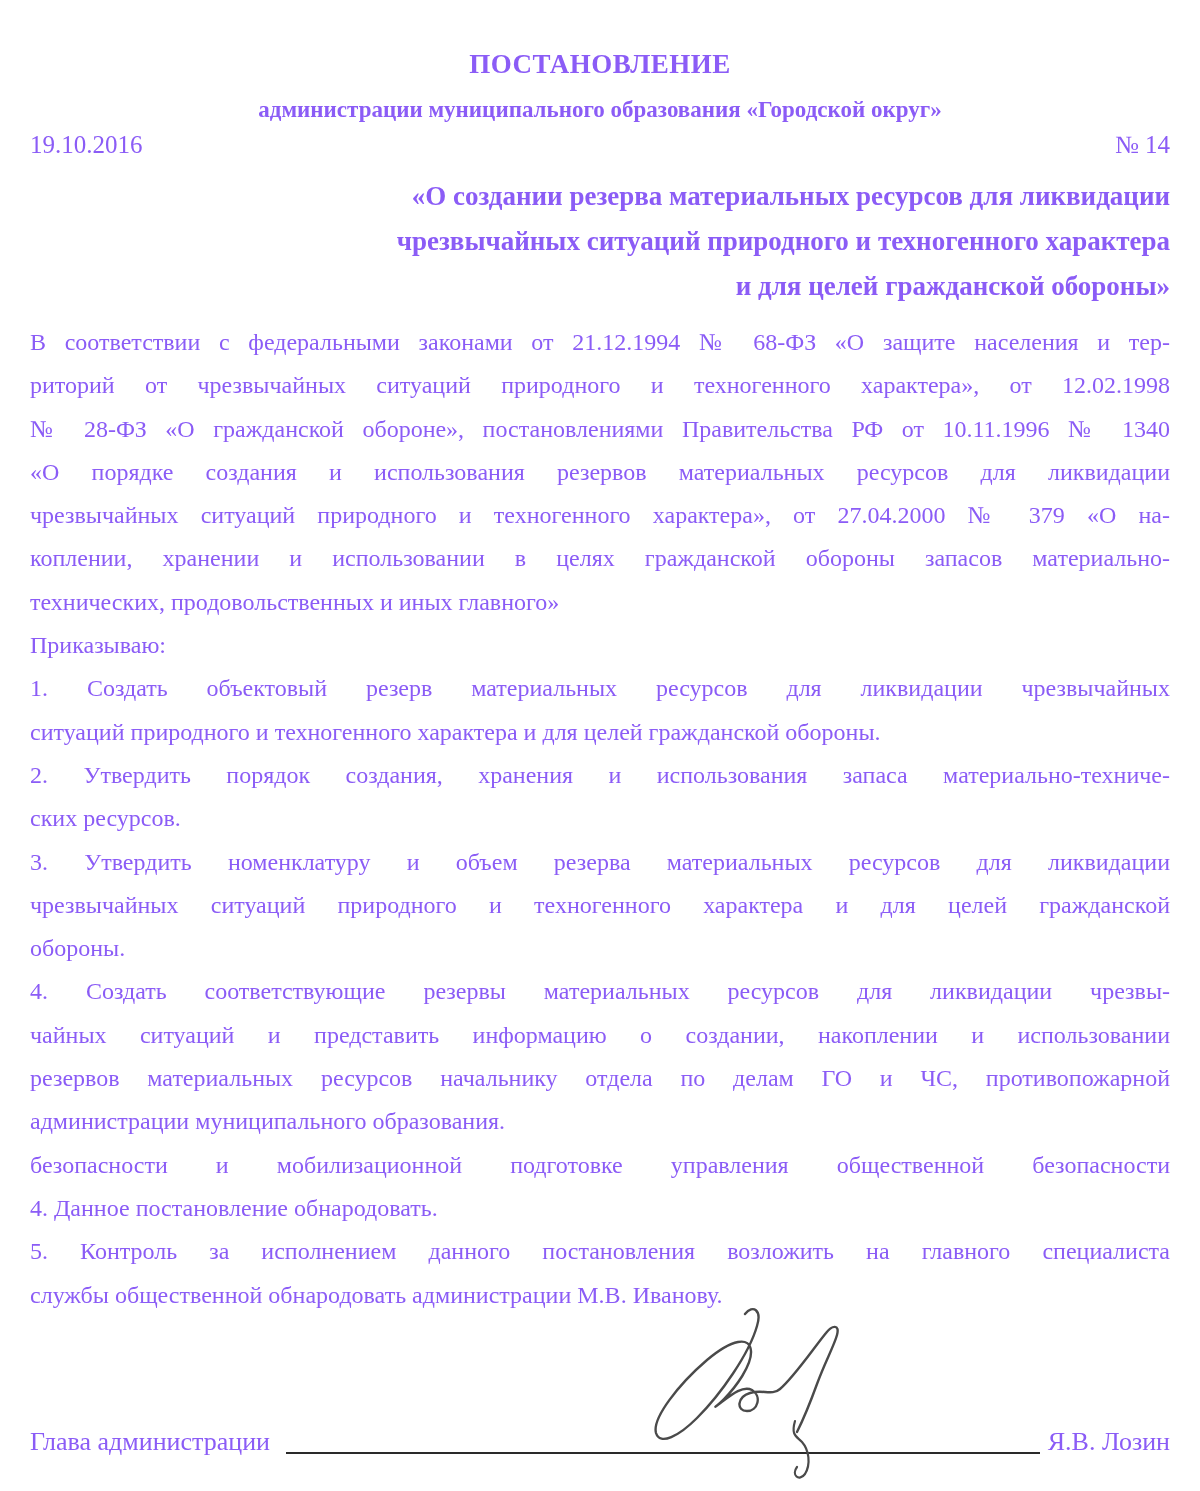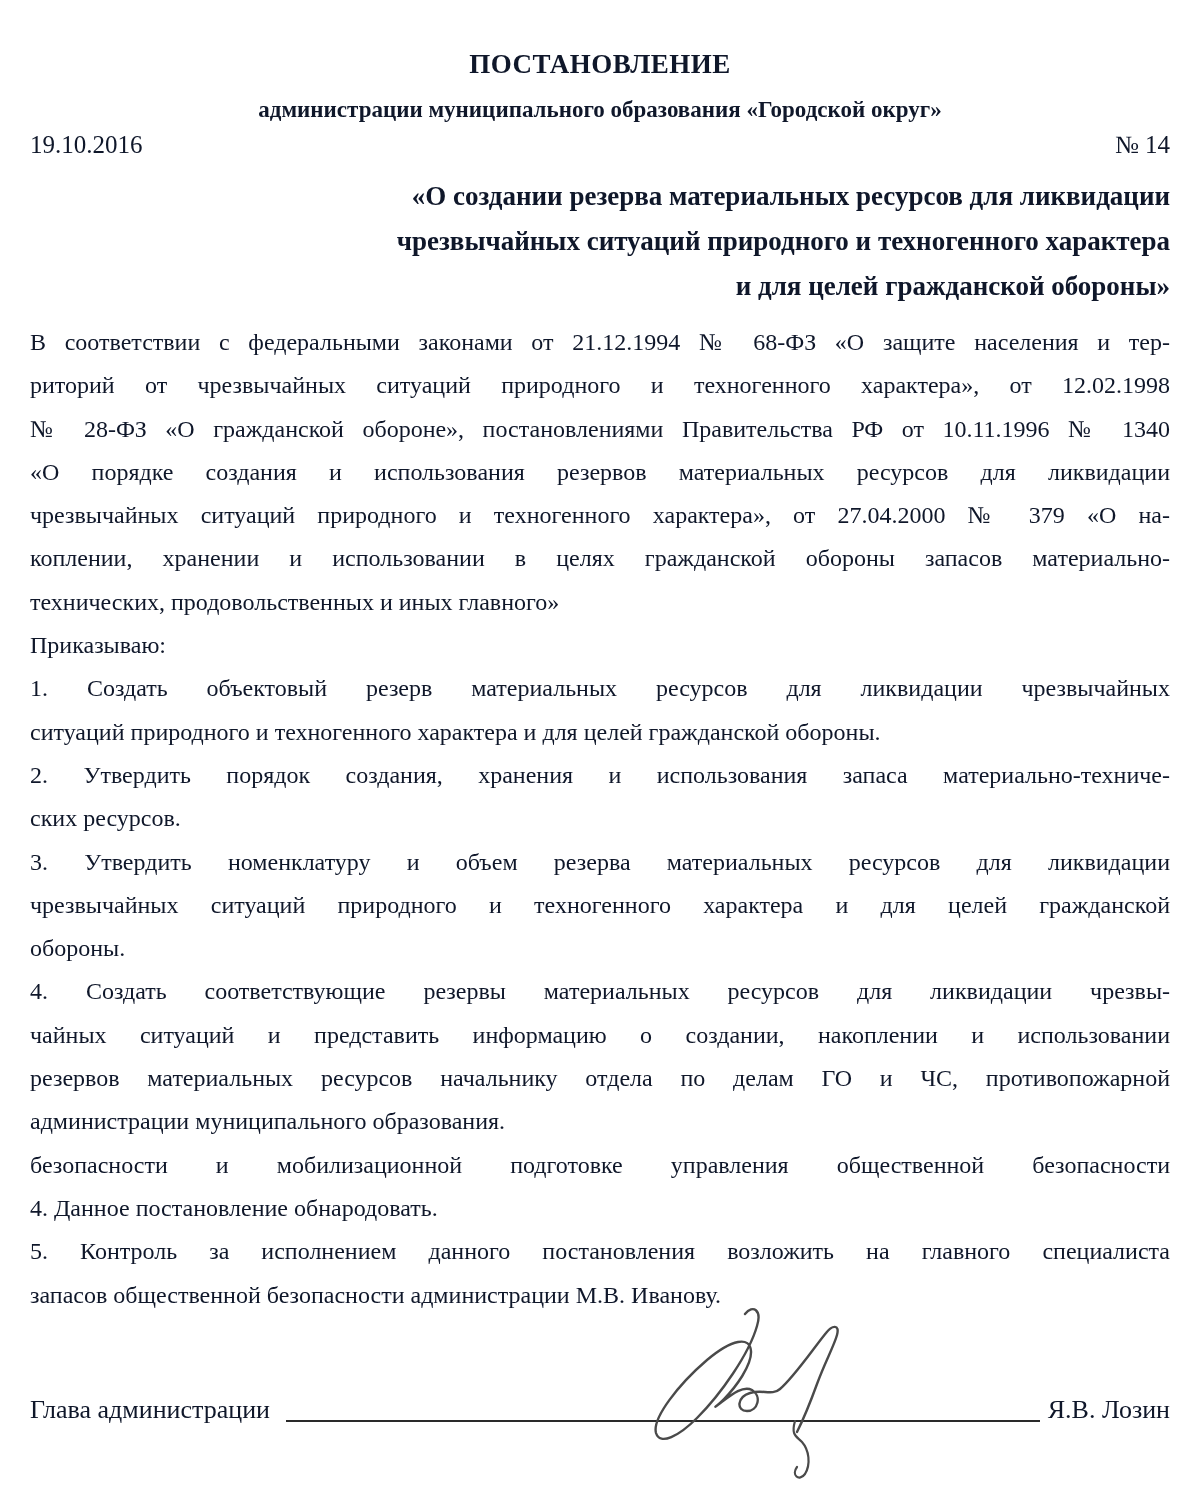--- a/index.html
+++ b/index.html
@@ -4,21 +4,21 @@
 <style>
   html,body { margin:0; padding:0; background:#e8e8e8; }
   .page {
     position:relative;
     width:1200px; height:1491px;
     margin:0 auto;
     background:#ffffff;
     box-sizing:border-box;
     padding:46px 30px 0 30px;
     font-family:"Liberation Serif","DejaVu Serif",serif;
-    color:#0f172a;
+    color:#8b5cf6;
     overflow:hidden;
   }
   .doc-type {
     text-align:center; font-weight:bold; font-size:27px; line-height:36px;
     letter-spacing:0.5px;
   }
   .org {
     text-align:center; font-weight:bold; font-size:23px; line-height:36px;
     margin-top:10px;
   }
@@ -27,21 +27,21 @@
     font-size:25px; line-height:34px; margin-top:0;
   }
   .subject { margin-top:12px; }
   .subject .bl {
     text-align:right; font-weight:bold; font-size:27px; line-height:45px;
   }
   .body-text { margin-top:12px; }
   .body-text .bl { font-size:24px; line-height:43.3px; }
   .jl { text-align:justify; text-align-last:justify; }
   .sign-row {
-    position:absolute; left:30px; right:30px; top:1392px;
+    position:absolute; left:30px; right:30px; top:1424px;
     display:flex; align-items:flex-end;
     font-size:26px; line-height:34px;
   }
   .sign-label { white-space:nowrap; }
   .sign-line {
     flex:1; height:28px; margin:0 8px 5px 16px;
     border-bottom:2px solid #2a2a2a;
   }
   .sign-name { white-space:nowrap; }
   .signature-svg {
@@ -100,21 +100,21 @@
         <div class="bl jl">чайных ситуаций и представить информацию о создании, накоплении и использовании</div>
         <div class="bl jl">резервов материальных ресурсов начальнику отдела по делам ГО и ЧС, противопожарной</div>
         <div class="bl">администрации муниципального образования.</div>
         <div class="bl jl">безопасности и мобилизационной подготовке управления общественной безопасности</div>
       </div>
     <div>
         <div class="bl">4. Данное постановление обнародовать.</div>
       </div>
     <div>
         <div class="bl jl">5. Контроль за исполнением данного постановления возложить на главного специалиста</div>
-        <div class="bl">запасов общественной безопасности администрации М.В. Иванову.</div>
+        <div class="bl">службы общественной обнародовать администрации М.В. Иванову.</div>
       </div>
   </div>
 
   <div class="sign-row">
     <span class="sign-label">Глава администрации</span>
     <span class="sign-line"></span>
     <span class="sign-name">Я.В. Лозин</span>
   </div>
 
   <svg class="signature-svg" viewBox="0 0 210 185" xmlns="http://www.w3.org/2000/svg" aria-hidden="true">

